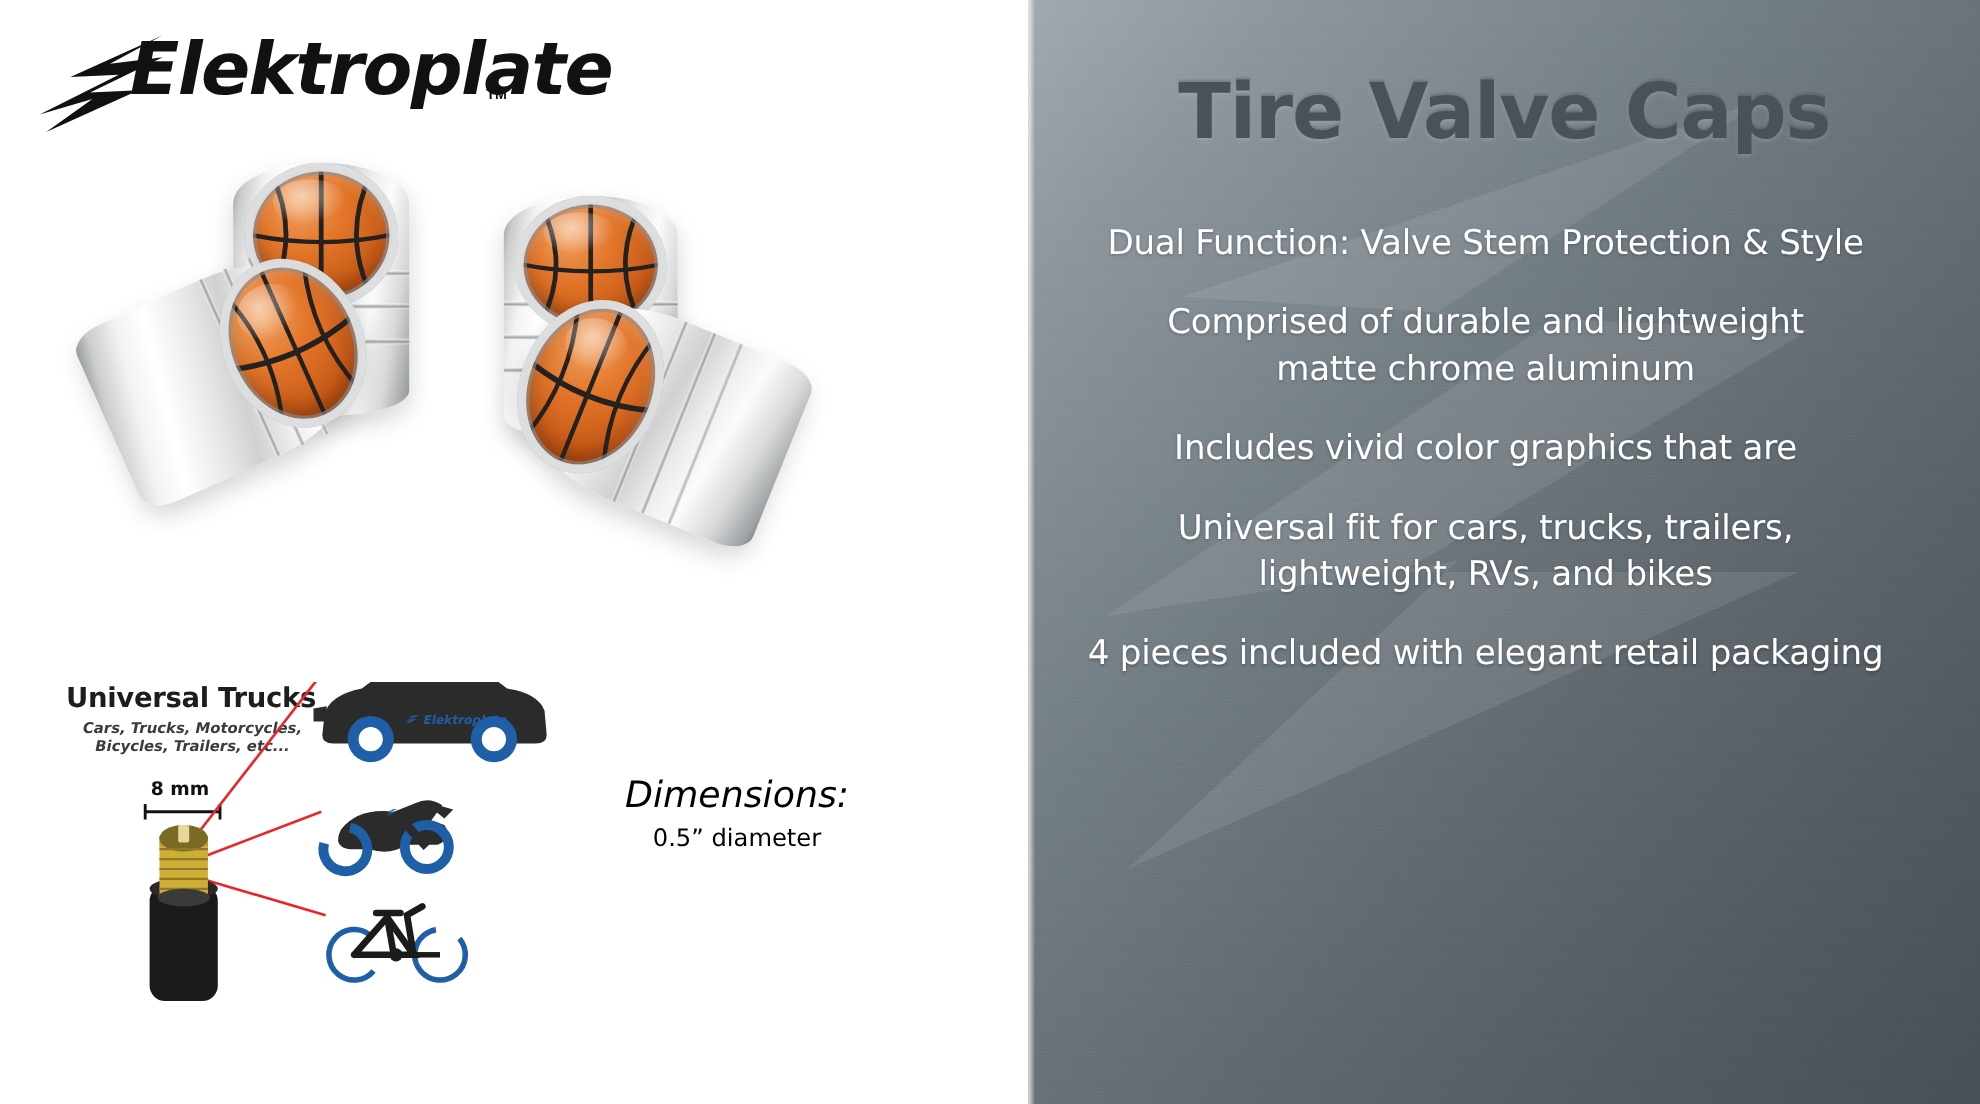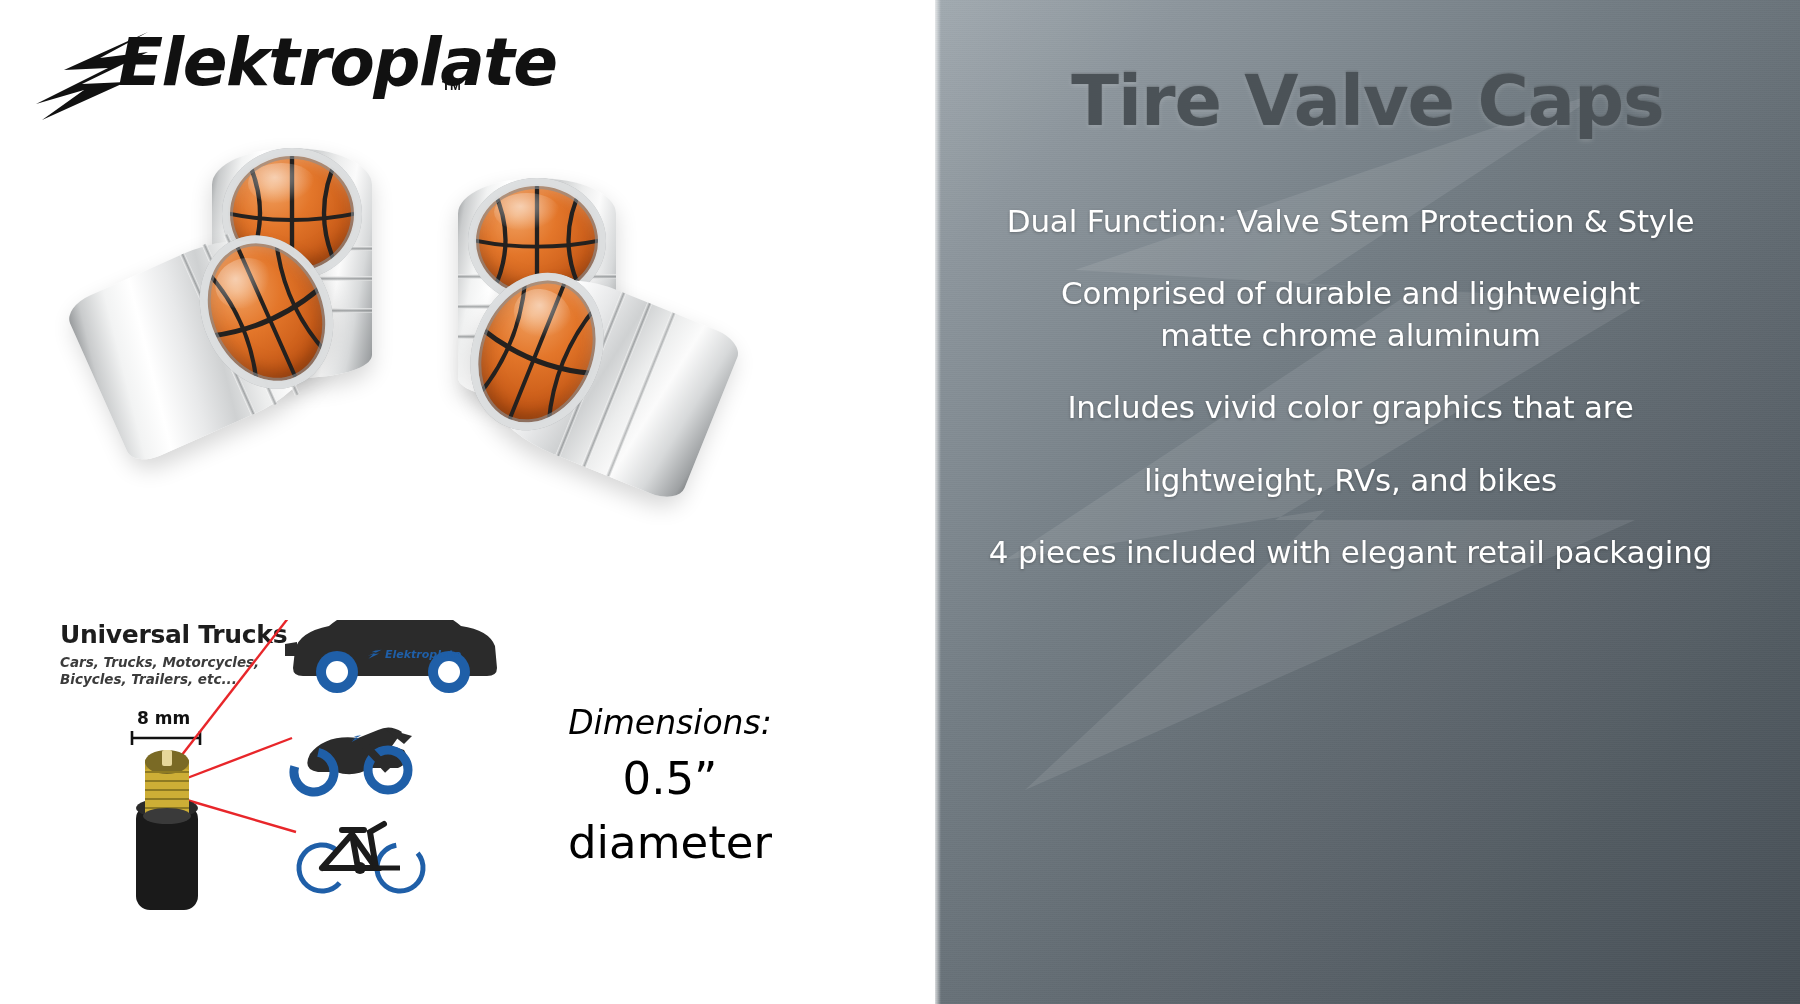--- a/index.html
+++ b/index.html
@@ -62,29 +62,29 @@
      box-shadow: inset 0 0 0 8px rgba(222,224,225,.95),
                  inset 0 0 0 11px rgba(140,144,146,.6);
   }
 
   
   .fitting { position:absolute; left:60px; top:620px; width:470px; height:330px; }
   .fitting h3 { font-family:"DejaVu Sans", sans-serif; font-size:25px; font-weight:700;
                 color:#1d1d1d; letter-spacing:-.3px; }
   .fitting .sub { margin-top:5px; font-family:"DejaVu Sans", sans-serif;
                   font-style:italic; font-size:13.5px; font-weight:700;
-                  color:#3b3b3b; line-height:1.28; width:230px; }
+                  color:#3b3b3b; line-height:1.28; text-align:center; width:230px; }
   .mm-label { position:absolute; left:77px; top:88px; font-size:17px; font-weight:700;
               color:#111; font-family:"DejaVu Sans",sans-serif; }
 
   
   .dims { position:absolute; left:520px; top:700px; width:300px; text-align:center;
           color:#000000; line-height:1.42; }
   .dims .d-title { font-size:33px; font-style:italic; font-family:"DejaVu Sans",sans-serif;}
-  .dims .d-line { font-size:45px; font-family:"DejaVu Sans",sans-serif; }
+  .dims .d-line { font-size:22px; font-family:"DejaVu Sans",sans-serif; }
 
   
   .right-panel { position:absolute; left:935px; top:0; width:865px; height:1004px;
      background:linear-gradient(132deg, #a2abb1 0%, #8d969d 14%, #737d84 38%,
                                 #616a71 60%, #525b62 80%, #474f56 100%);
      overflow:hidden; }
   .panel-edge { position:absolute; left:0; top:0; width:6px; height:100%;
      background:linear-gradient(90deg, rgba(255,255,255,.75), rgba(255,255,255,0)); }
   .bolt-watermark { position:absolute; left:10px; top:90px; width:860px; height:830px;
      opacity:.085; }
@@ -307,20 +307,21 @@
           <span class="ln">Dual Function: Valve Stem Protection &amp; Style</span>
         </div>
         <div class="bullet">
           <span class="ln">Comprised of durable and lightweight</span>
           <span class="ln">matte chrome aluminum</span>
         </div>
         <div class="bullet">
           <span class="ln">Includes vivid color graphics that are</span>
         </div>
         <div class="bullet">
+          <span class="ln">Universal fit for cars, trucks, trailers,</span>
           <span class="ln">lightweight, RVs, and bikes</span>
         </div>
         <div class="bullet">
           <span class="ln">4 pieces included with elegant retail packaging</span>
         </div>
       </div>
   </div>
 </div>
 
 </body></html>

